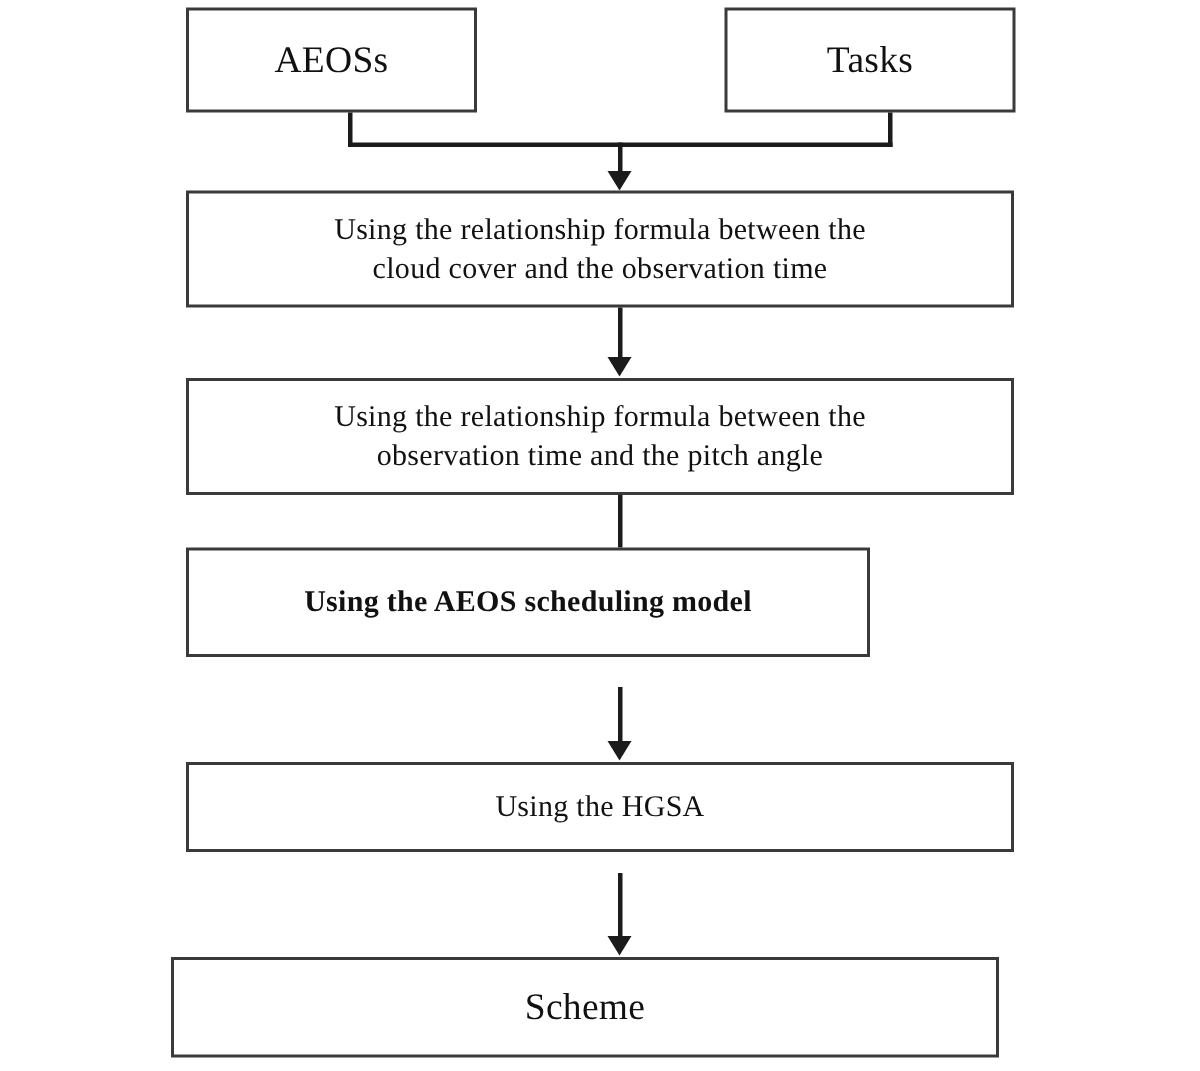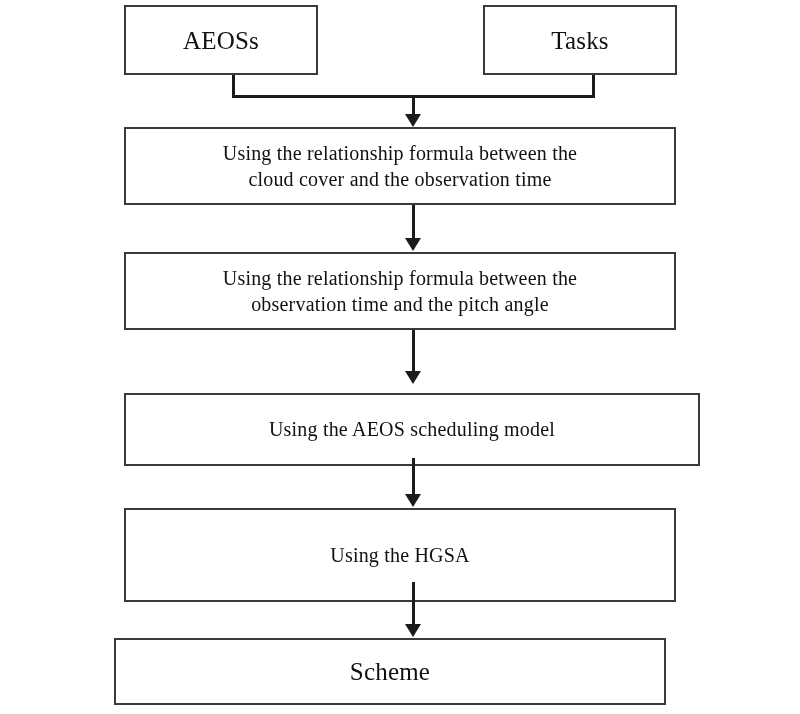--- a/index.html
+++ b/index.html
@@ -107,30 +107,30 @@
   <div class="node process" style="left:124px; top:252px; width:552px; height:78px;">
     <span class="node-label">Using the relationship formula between the
 observation time and the pitch angle</span>
   </div>
 
   <div class="conn">
     <div class="vline" style="left:399px; top:330px; height:42px;"></div>
     <div class="arrowhead" style="left:392px; top:371px;"></div>
   </div>
 
-  <div class="node process" style="left:124px; top:393px; width:576px; height:73px;">
+  <div class="node process" style="left:124px; top:365px; width:456px; height:73px;font-weight:bold;">
     <span class="node-label">Using the AEOS scheduling model</span>
   </div>
 
   <div class="conn">
     <div class="vline" style="left:399px; top:458px; height:38px;"></div>
     <div class="arrowhead" style="left:392px; top:494px;"></div>
   </div>
 
-  <div class="node process" style="left:124px; top:508px; width:552px; height:94px;">
+  <div class="node process" style="left:124px; top:508px; width:552px; height:60px;">
     <span class="node-label">Using the HGSA</span>
   </div>
 
   <div class="conn">
     <div class="vline" style="left:399px; top:582px; height:44px;"></div>
     <div class="arrowhead" style="left:392px; top:624px;"></div>
   </div>
 
   <div class="node terminal" style="left:114px; top:638px; width:552px; height:67px;">
     <span class="node-label">Scheme</span>

